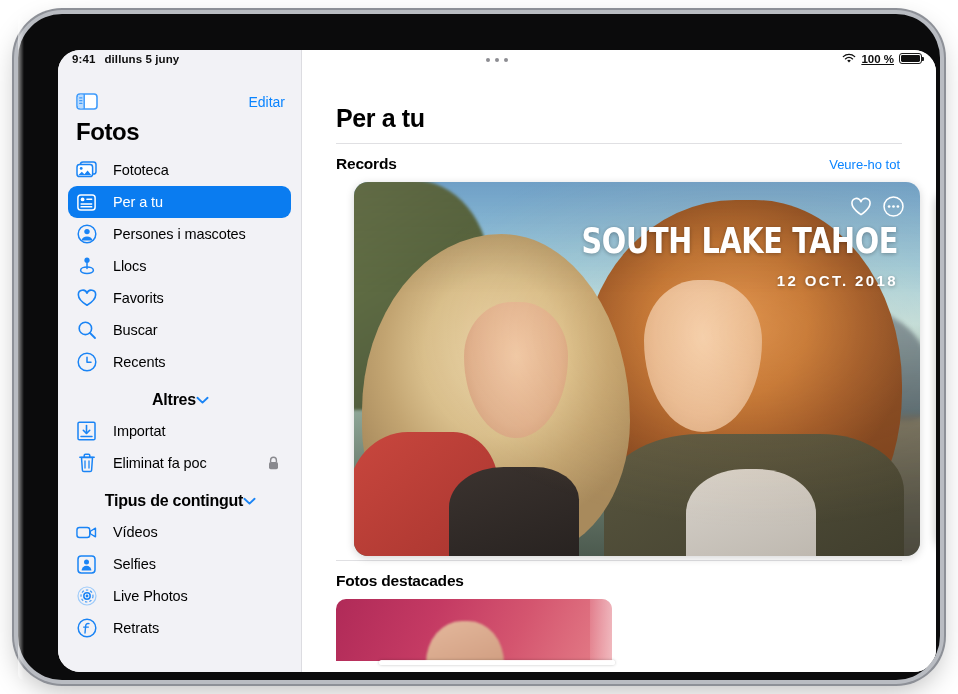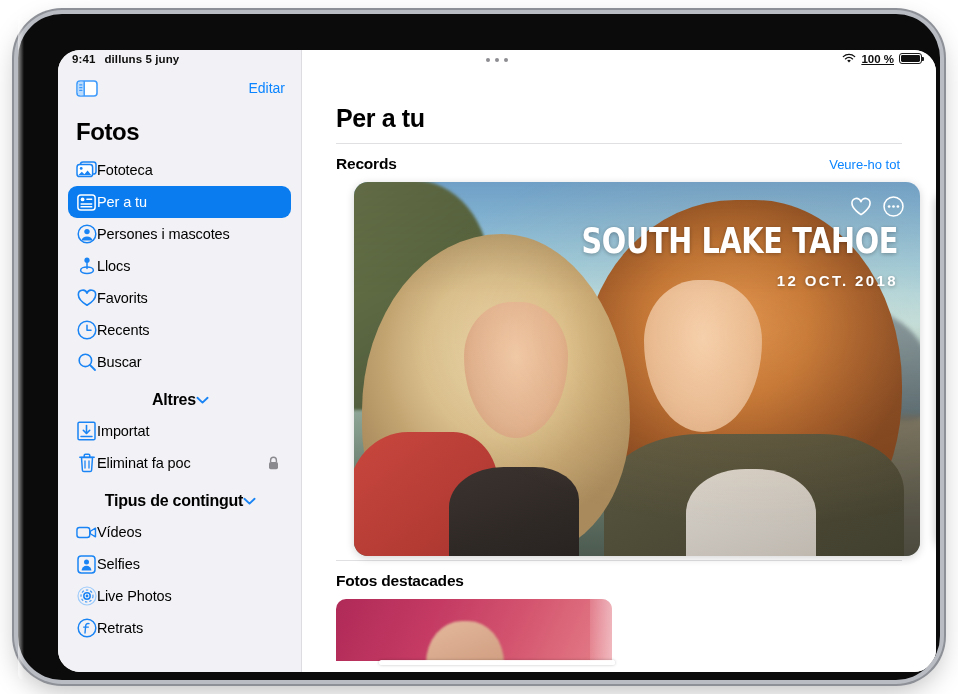--- a/index.html
+++ b/index.html
@@ -133,21 +133,21 @@
     flex: 0 0 244px;
     background: #f2f2f6;
     border-right: 1px solid #dcdce1;
     position: relative;
     overflow: hidden;
     padding-top: 26px;
     box-sizing: border-box;
   }
   #sidebar-top {
     display: flex;
-    align-items: flex-start;
+    align-items: flex-end;
     justify-content: space-between;
     padding: 4px 16px 0 18px;
     height: 30px;
   }
   #sidebar-toggle { cursor: pointer; line-height: 0; }
   #edit-button {
     color: #0a84ff;
     font-size: 14px;
     font-weight: 400;
     cursor: pointer;
@@ -156,21 +156,21 @@
     font-size: 24px;
     font-weight: 700;
     color: #000;
     padding: 8px 18px 8px 18px;
     letter-spacing: -.4px;
   }
   .nav-list { padding: 0 10px; }
   .nav-item {
     display: flex;
     align-items: center;
-    gap: 0;
+    gap: 16px;
     height: 32px;
     padding: 0 8px;
     border-radius: 9px;
     cursor: pointer;
     position: relative;
   }
   .nav-item .nav-label {
     font-size: 14.5px;
     color: #000;
     letter-spacing: -.1px;
@@ -590,35 +590,35 @@
               <svg width="20" height="18" viewBox="0 0 20 18">
                 <path d="M10 16.2S1.4 10.9 1.4 5.9A4.4 4.4 0 0 1 10 4.3a4.4 4.4 0 0 1 8.6 1.6c0 5-8.6 10.3-8.6 10.3z" fill="none" stroke="#1a84f5" stroke-width="1.6" stroke-linejoin="round"></path>
               </svg>
             </span>
             <span class="nav-label">Favorits</span>
           </div>
 
           <div class="nav-item">
             <span class="nav-icon">
               <svg width="20" height="20" viewBox="0 0 20 20">
+                <circle cx="8.4" cy="8.4" r="6.2" fill="none" stroke="#1a84f5" stroke-width="1.6"></circle>
+                <line x1="13" y1="13" x2="18" y2="18" stroke="#1a84f5" stroke-width="1.8" stroke-linecap="round"></line>
+              </svg>
+            </span>
+            <span class="nav-label">Buscar</span>
+          </div>
+
+          <div class="nav-item">
+            <span class="nav-icon">
+              <svg width="20" height="20" viewBox="0 0 20 20">
                 <circle cx="10" cy="10" r="8.8" fill="none" stroke="#1a84f5" stroke-width="1.5"></circle>
                 <path d="M10 5.2v5h4" stroke="#1a84f5" stroke-width="1.5" fill="none" stroke-linecap="round" stroke-linejoin="round"></path>
               </svg>
             </span>
             <span class="nav-label">Recents</span>
-          </div>
-
-          <div class="nav-item">
-            <span class="nav-icon">
-              <svg width="20" height="20" viewBox="0 0 20 20">
-                <circle cx="8.4" cy="8.4" r="6.2" fill="none" stroke="#1a84f5" stroke-width="1.6"></circle>
-                <line x1="13" y1="13" x2="18" y2="18" stroke="#1a84f5" stroke-width="1.8" stroke-linecap="round"></line>
-              </svg>
-            </span>
-            <span class="nav-label">Buscar</span>
           </div>
         </div>
 
         <div class="section-header">
           <span class="sh-title">Altres</span>
           <span>
             <svg width="13" height="9" viewBox="0 0 13 9">
               <path d="M1.4 1.8 6.5 6.6l5.1-4.8" fill="none" stroke="#1a84f5" stroke-width="1.9" stroke-linecap="round" stroke-linejoin="round"></path>
             </svg>
           </span>

